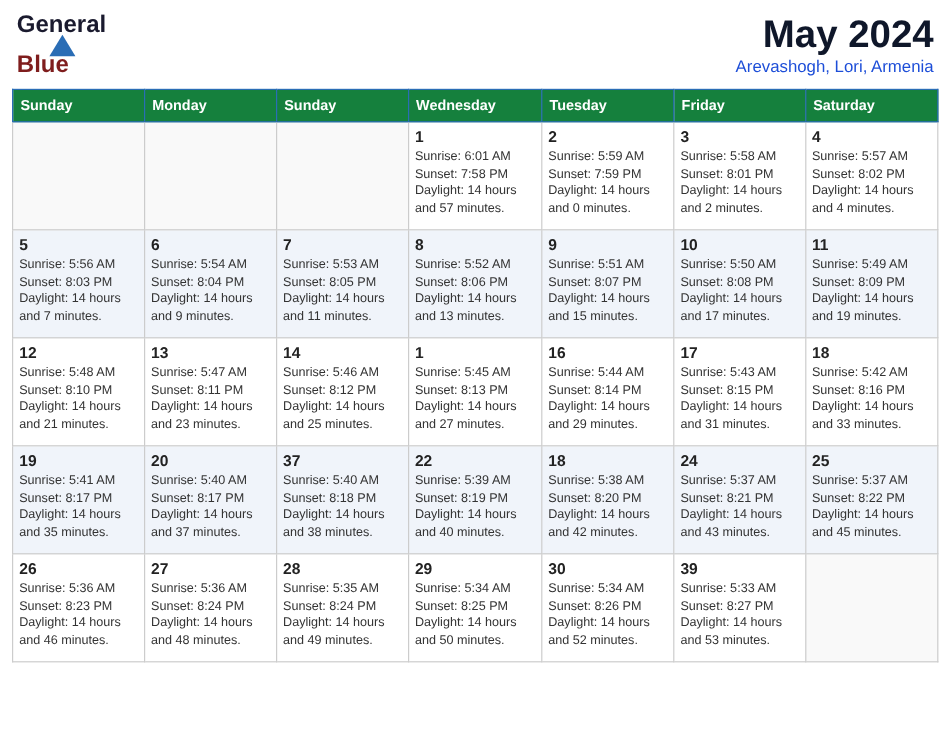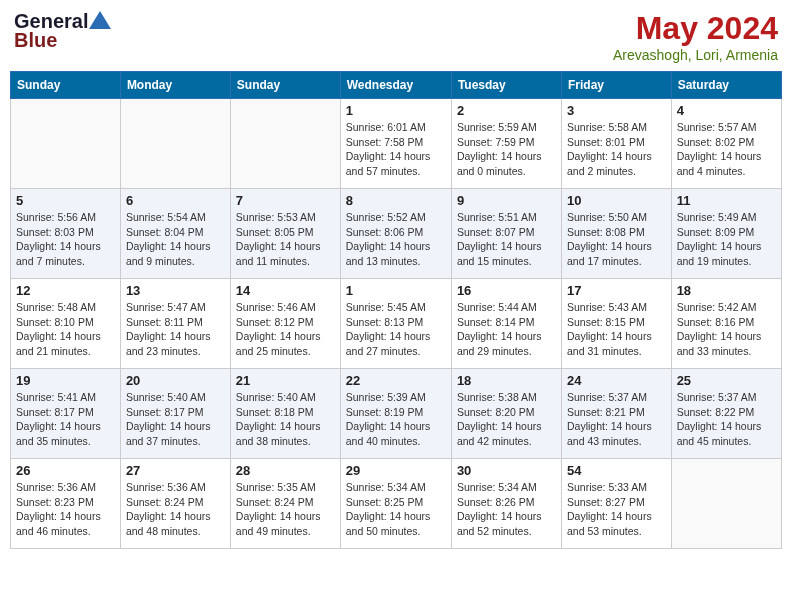--- a/index.html
+++ b/index.html
@@ -18,40 +18,41 @@
       padding: 0 4px;
     }
     .logo {
       display: flex;
       flex-direction: column;
       align-items: flex-start;
     }
     .logo-line {
       display: flex;
       align-items: center;
+      flex-direction: column;
     }
     .title-block {
       text-align: right;
     }
     .month-title {
       font-size: 32px;
       font-weight: bold;
-      color: #b91c1c;
+      color: #0f172a;
     }
     .location {
       font-size: 14px;
-      color: #4d7c0f;
+      color: #1d4ed8;
     }
     .calendar {
       width: 100%;
       border-collapse: collapse;
       font-size: 11px;
     }
     .calendar th {
-      background: #0369a1;
+      background: #15803d;
       color: #fff;
       text-align: left;
       padding: 6px 6px;
       font-size: 12px;
       font-weight: bold;
       border: 1px solid #2a6db5;
     }
     .calendar td {
       border: 1px solid #ccc;
       vertical-align: top;
@@ -197,21 +198,21 @@
       <tr class="row-odd">
         <td>
           <div class="day-number">19</div>
           <div class="day-info">Sunrise: 5:41 AM<br>Sunset: 8:17 PM<br>Daylight: 14 hours<br>and 35 minutes.</div>
         </td>
         <td>
           <div class="day-number">20</div>
           <div class="day-info">Sunrise: 5:40 AM<br>Sunset: 8:17 PM<br>Daylight: 14 hours<br>and 37 minutes.</div>
         </td>
         <td>
-          <div class="day-number">21</div>
+          <div class="day-number">37</div>
           <div class="day-info">Sunrise: 5:40 AM<br>Sunset: 8:18 PM<br>Daylight: 14 hours<br>and 38 minutes.</div>
         </td>
         <td>
           <div class="day-number">22</div>
           <div class="day-info">Sunrise: 5:39 AM<br>Sunset: 8:19 PM<br>Daylight: 14 hours<br>and 40 minutes.</div>
         </td>
         <td>
           <div class="day-number">18</div>
           <div class="day-info">Sunrise: 5:38 AM<br>Sunset: 8:20 PM<br>Daylight: 14 hours<br>and 42 minutes.</div>
         </td>
@@ -239,19 +240,19 @@
         </td>
         <td>
           <div class="day-number">29</div>
           <div class="day-info">Sunrise: 5:34 AM<br>Sunset: 8:25 PM<br>Daylight: 14 hours<br>and 50 minutes.</div>
         </td>
         <td>
           <div class="day-number">30</div>
           <div class="day-info">Sunrise: 5:34 AM<br>Sunset: 8:26 PM<br>Daylight: 14 hours<br>and 52 minutes.</div>
         </td>
         <td>
-          <div class="day-number">54</div>
+          <div class="day-number">39</div>
           <div class="day-info">Sunrise: 5:33 AM<br>Sunset: 8:27 PM<br>Daylight: 14 hours<br>and 53 minutes.</div>
         </td>
         <td class="empty"></td>
       </tr>
     </tbody>
 </table>
 
 </body></html>

